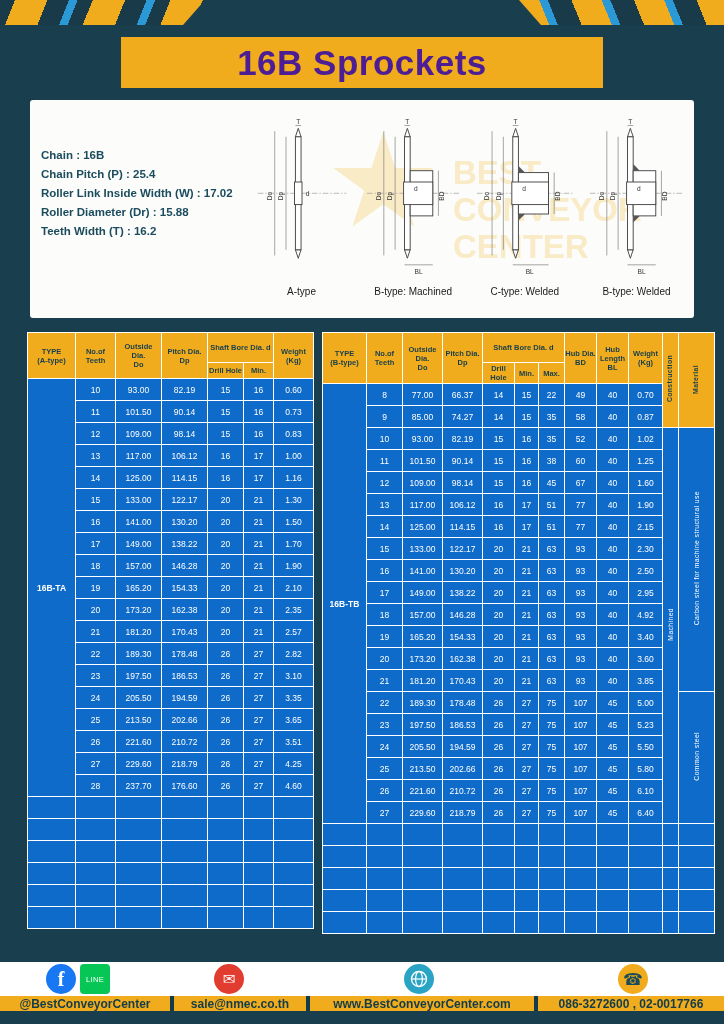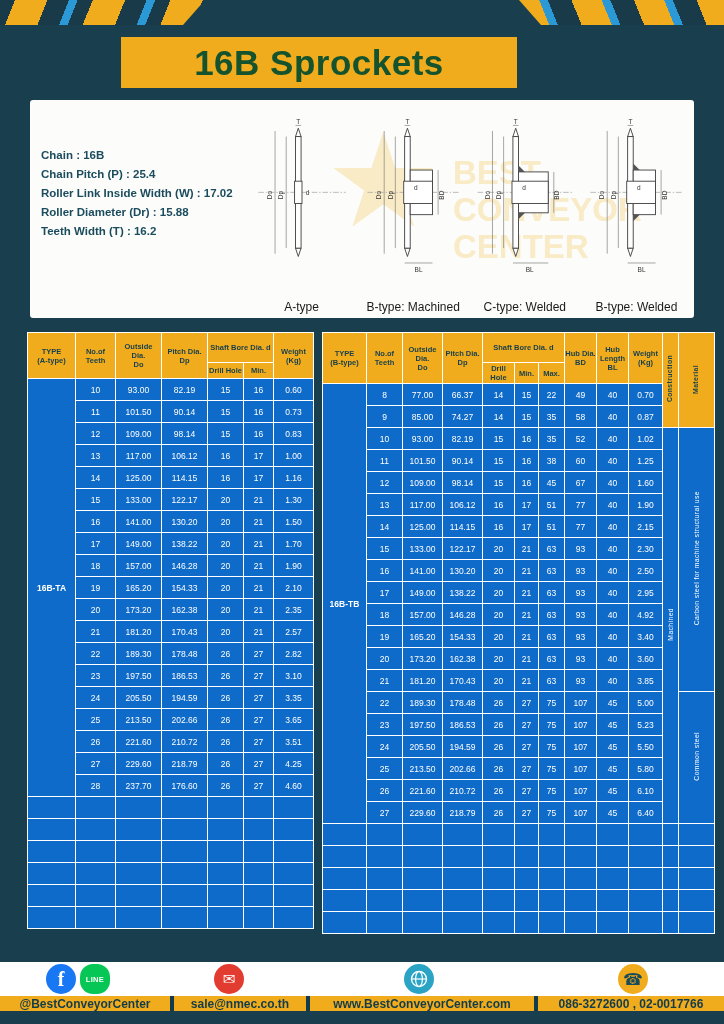--- a/index.html
+++ b/index.html
@@ -9,34 +9,34 @@
 
   
   .stripes-left{position:absolute;top:0;left:0;width:205px;height:25px;
     background:repeating-linear-gradient(112deg,#183a49 0 14px,#f0ac1c 14px 44px,#183a49 44px 64px,#2b99d6 64px 72px);
     clip-path:polygon(0 0,100% 0,calc(100% - 22px) 100%,0 100%)}
   .stripes-right{position:absolute;top:0;right:0;width:205px;height:25px;
     background:repeating-linear-gradient(68deg,#f0ac1c 0 28px,#2b99d6 28px 36px,#183a49 36px 58px);
     clip-path:polygon(0 0,100% 0,100% 100%,22px 100%)}
 
   
-  .banner{position:absolute;left:121px;top:37px;width:396px;height:51px;background:#f0ac1c;
-    display:flex;align-items:center;justify-content:center;font-size:35px;font-weight:bold;color:#14532d;letter-spacing:.5px}
+  .banner{position:absolute;left:121px;top:37px;width:482px;height:51px;background:#f0ac1c;
+    display:flex;align-items:center;justify-content:center;font-size:35px;font-weight:bold;color:#4c1d95;letter-spacing:.5px}
 
   
   .panel{position:absolute;left:30px;top:100px;width:664px;height:218px;background:#fcfcfa;border-radius:3px;overflow:hidden}
   .spec-list{position:absolute;left:11px;top:46px;z-index:3}
   .spec-line{font-size:11.5px;font-weight:bold;color:#1b4c5e;line-height:19px;white-space:nowrap}
   .watermark{position:absolute;left:295px;top:20px;z-index:1;opacity:.3;color:#f2c14e;font-weight:bold}
   .wm-star{position:absolute;left:0;top:-4px;font-size:130px;line-height:1}
   .wm-text{position:absolute;left:128px;top:34px;width:250px;font-size:33px;line-height:37px}
   .diagrams{position:absolute;left:218px;top:6px;width:442px;height:208px;display:flex;justify-content:space-between;z-index:2}
   .diagram{width:107px;display:flex;flex-direction:column;align-items:center}
   .diagram svg{width:104px;height:160px;margin-top:12px}
-  .diagram-label{font-size:12px;color:#1a1a1a;margin-top:24px;white-space:nowrap}
+  .diagram-label{font-size:10px;color:#1a1a1a;margin-top:8px;white-space:nowrap}
   .sol{fill:#fff;stroke:#444;stroke-width:1}
   .weld{fill:#555;stroke:none}
   .cl{stroke:#999;stroke-width:.7;stroke-dasharray:6 2 1.5 2}
   .dim{stroke:#777;stroke-width:.7}
   .dt{font-size:7px;fill:#333}
 
   
   .tables{position:absolute;left:27px;top:332px;display:flex;gap:8px;align-items:flex-start}
   table{border-collapse:collapse;table-layout:fixed}
   .tbl th{background:#f0ac1c;color:#163e4e;font-weight:bold;font-size:7.5px;line-height:1.2;
@@ -47,21 +47,21 @@
   tr.hr2>th{height:16px}
   .hl{display:block}
   .type-cell{font-weight:bold;font-size:9px}
   .vert-text{writing-mode:vertical-rl;transform:rotate(180deg);display:inline-block;font-size:6.8px;letter-spacing:.4px}
   th.vhead{padding:2px 0}
 
   
   .foot-white{position:absolute;left:0;top:962px;width:724px;height:34px;background:#fff}
   .ficon{position:absolute;top:2px;width:30px;height:30px;border-radius:50%;display:flex;align-items:center;justify-content:center}
   .fb{left:46px;background:#1877f2;color:#fff;font-weight:bold;font-size:20px;font-family:"Liberation Serif",serif}
-  .lineic{left:80px;background:#06c755;border-radius:13px;color:#fff;font-weight:bold;font-size:7.5px;letter-spacing:.3px}
+  .lineic{left:80px;background:#06c755;border-radius:4px;color:#fff;font-weight:normal;font-size:7.5px;letter-spacing:.3px}
   .mail{left:214px;background:#e23c30;color:#fff;font-size:15px}
   .globe{left:404px;background:#2aa4c5}
   .phone{left:618px;background:#f0ac1c;color:#174a5a;font-size:16px}
   .foot-bar{position:absolute;left:0;top:996px;width:724px;height:15px;background:#f0ac1c;display:flex;
     align-items:stretch;color:#123c4c;font-weight:bold;font-size:12px}
   .fsec{display:flex;align-items:center;justify-content:center;white-space:nowrap}
   .fs1{width:170px}.fs2{width:132px}.fs3{width:224px}.fs4{flex:1}
   .fdiv{width:4px;background:#123c4c}
 </style>
 </head>

